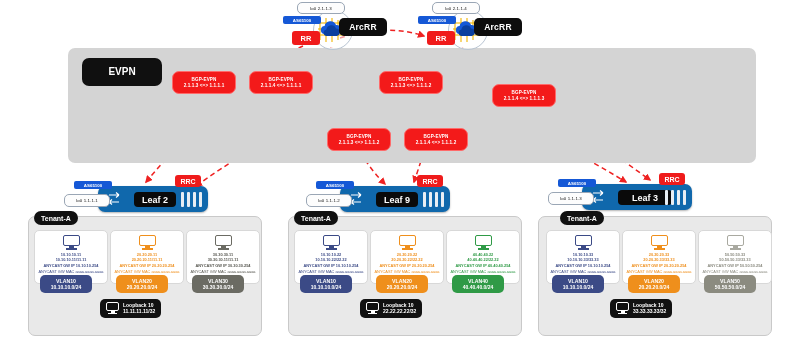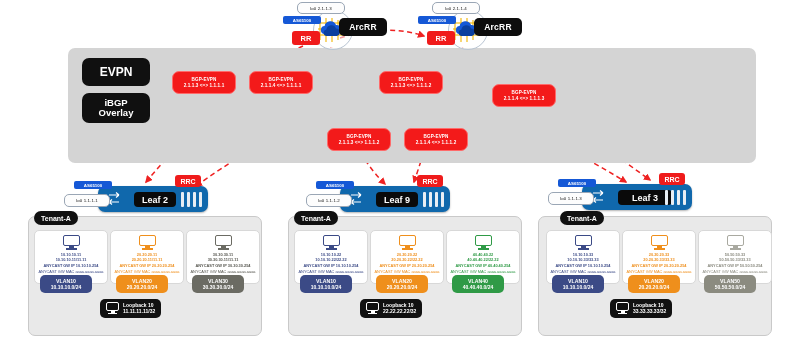--- a/index.html
+++ b/index.html
@@ -13,21 +13,21 @@
   
   .overlay-band{
     position:absolute;left:68px;top:48px;width:688px;height:115px;
     background:#d4d4d4;border-radius:7px;
   }
   .tagbox{
     position:absolute;background:#101010;color:#fff;border-radius:7px;
     display:flex;align-items:center;justify-content:center;text-align:center;
     font-weight:bold;line-height:1.08;
   }
-  .tag-evpn{left:82px;top:58px;width:68px;height:28px;font-size:12px;align-items:center;}
+  .tag-evpn{left:82px;top:58px;width:80px;height:28px;font-size:10px;align-items:center;}
   .tag-ibgp{left:82px;top:93px;width:68px;height:30px;font-size:9.5px;}
 
   
   .rrgroup{position:absolute;}
   .lo-pill{
     position:absolute;background:#fdfdfd;border:1px solid #9aa6b5;border-radius:5px;
     font-size:4.4px;color:#111;display:flex;align-items:center;justify-content:center;
     height:10px;white-space:nowrap;letter-spacing:.1px;
   }
   .as-pill{
@@ -139,26 +139,20 @@
     </g>
     <g stroke="#ee2222" stroke-width="1.5" fill="none" stroke-dasharray="5,3.5" marker-end="url(#ah)">
       <path d="M340,38 C370,28 400,28 424,36"></path>
     </g>
   </svg>
 
   <div class="overlay-band"></div>
   <div class="tagbox tag-evpn">
     <span>EVPN</span>
   </div>
-  <div class="tagbox tag-ibgp">
-    <div>
-      <div>iBGP</div>
-      <div>Overlay</div>
-    </div>
-  </div>
 
   <div class="rrgroup">
     <div class="cloudring" style="left:313px;top:10px;width:38px;height:38px;"></div>
     <svg style="position:absolute;left:316px;top:16px;" width="32" height="28">
       <g stroke="#f0b400" stroke-width="1.1">
         <line x1="4" y1="4" x2="4" y2="24"></line>
           <line x1="10" y1="2" x2="10" y2="26"></line>
         <line x1="16" y1="2" x2="16" y2="26"></line>
           <line x1="22" y1="4" x2="22" y2="24"></line>
         <line x1="2" y1="7" x2="28" y2="7"></line>

